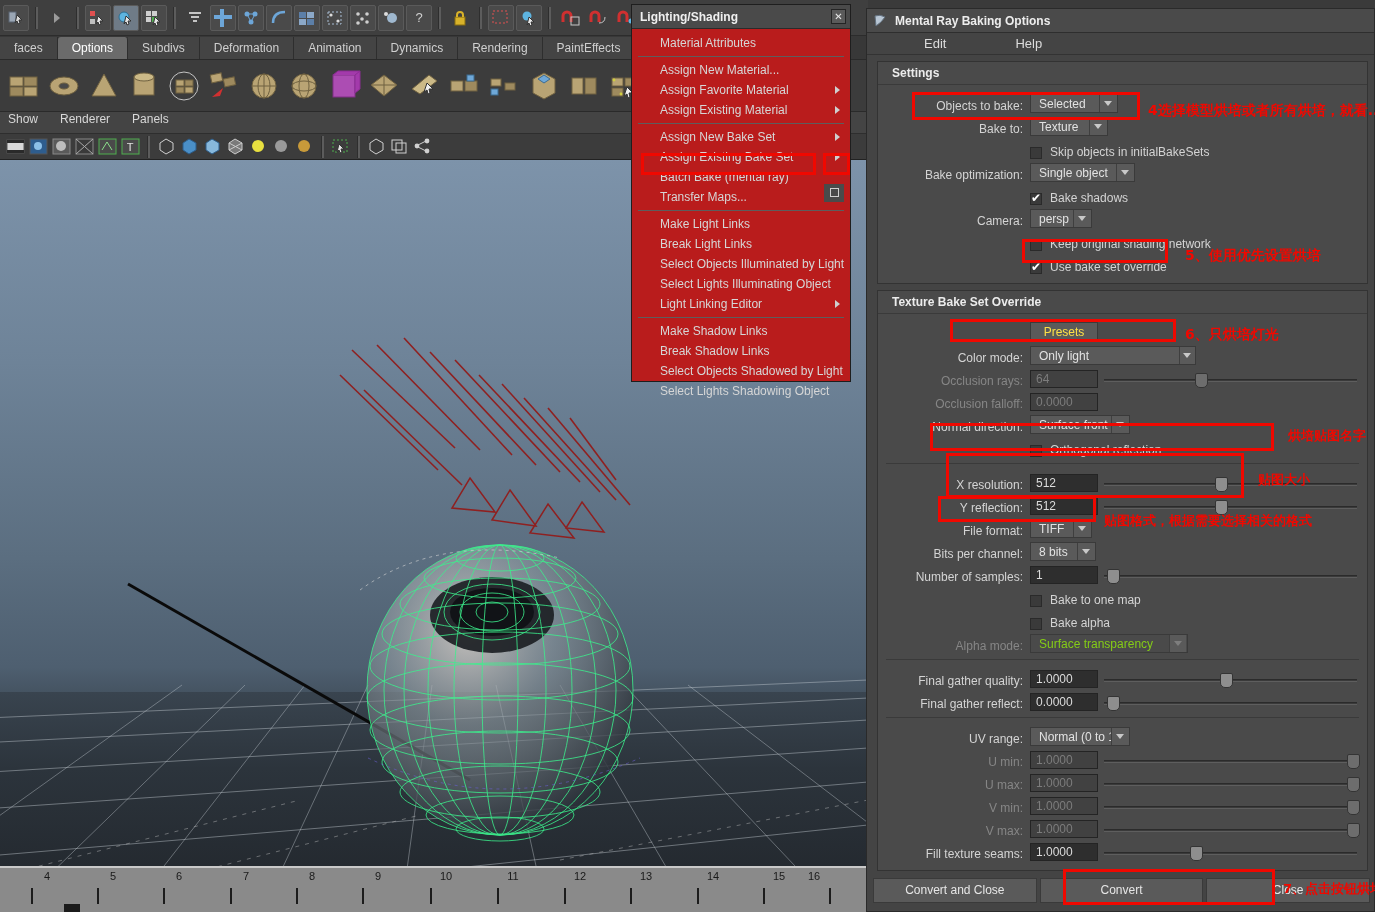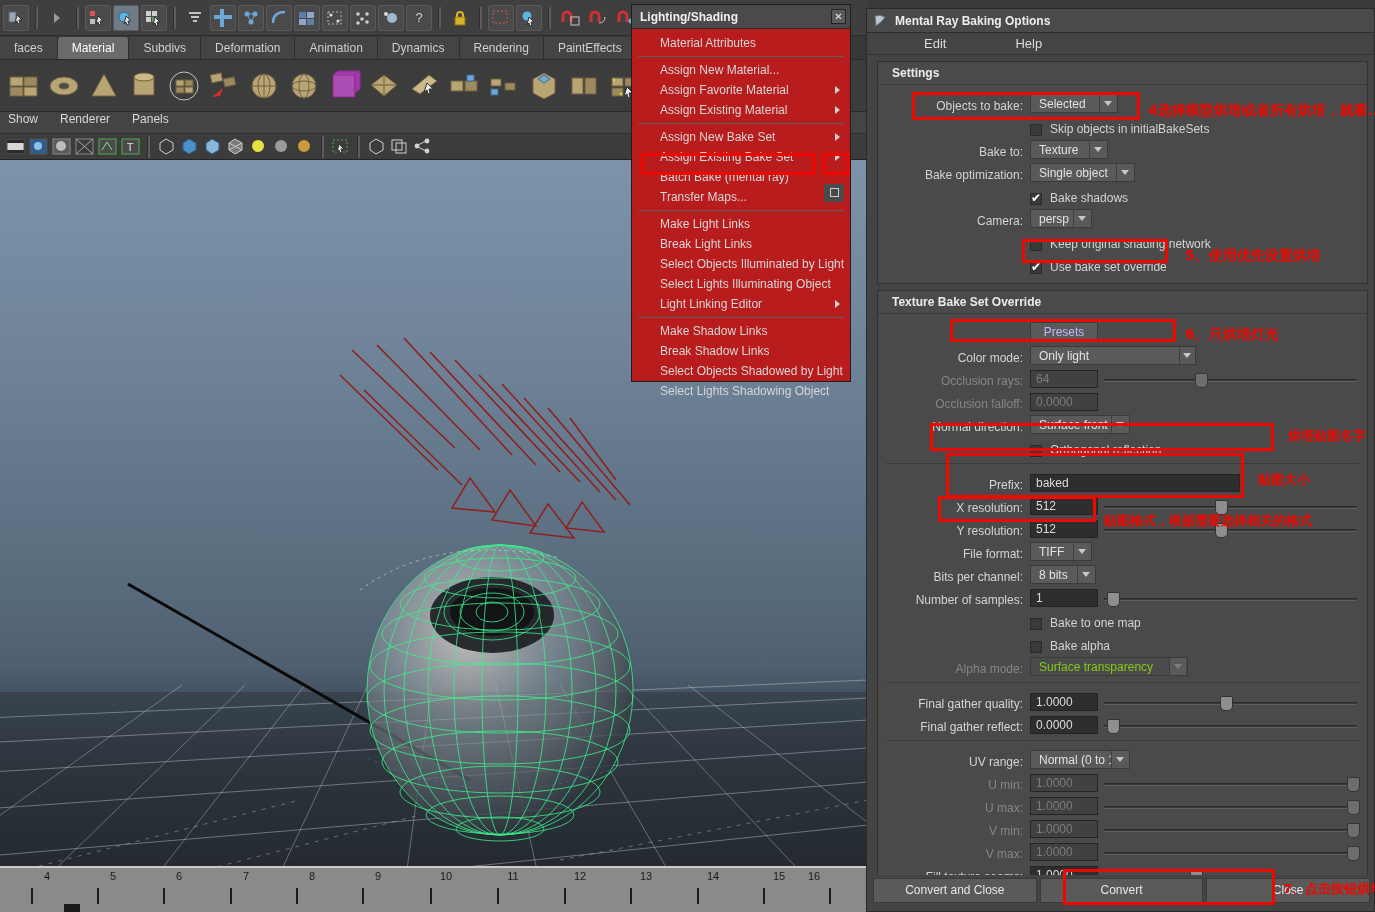--- a/index.html
+++ b/index.html
@@ -117,21 +117,21 @@
       font-size:12px; color:#fff; }
   .cktxt { color:#d4d4d4; font-size:12px; margin-left:8px; }
 
   .sld { position:relative; height:16px; flex:1; margin-left:6px; margin-right:10px; }
   .sld .track { position:absolute; left:0; right:0; top:7px; height:3px;
       background:#3a3a3a; border-top:1px solid #2b2b2b; border-bottom:1px solid #5e5e5e; }
   .sld .hdl { position:absolute; top:1px; width:13px; height:15px; background:#8e8e8e;
       border:1px solid #343434; border-radius:2px 2px 5px 5px; }
   .sld.dim .hdl { background:#6d6d6d; }
 
-  .pbtn { height:20px; background:#5a5a5a; border:1px solid #3a3a3a; color:#c4b5fd;
+  .pbtn { height:20px; background:#5a5a5a; border:1px solid #3a3a3a; color:#fde047;
       font-size:12px; display:flex; align-items:center; justify-content:center; }
   .divline { height:1px; background:#3a3a3a; margin:6px 8px; }
 
   #mr-btnbar { position:absolute; left:0; bottom:6px; width:509px; height:30px;
       display:flex; align-items:center; padding:0 6px; gap:3px; }
   #mr-btnbar .b { height:25px; background:#5a5a5a; border:1px solid #3a3a3a;
       color:#e6e6e6; font-size:12px; display:flex; align-items:center; justify-content:center; }
 
   
   .hl { position:absolute; border:3px solid #f00800; pointer-events:none; }
@@ -304,21 +304,21 @@
     <div class="tbtn flat">
       <svg width="18" height="16">
             <rect x="3" y="1" width="11" height="14" fill="#dcdcdc" stroke="#777"></rect>
             <path d="M5 4 H12 M5 7 H12 M5 10 H10" stroke="#666"></path>
           </svg>
         </div>
   </div>
 
   <div class="shelf-tabs">
     <div class="shelf-tab">faces</div>
-    <div class="shelf-tab active">Material</div>
+    <div class="shelf-tab active">Options</div>
     <div class="shelf-tab">Subdivs</div>
     <div class="shelf-tab">Deformation</div>
     <div class="shelf-tab">Animation</div>
     <div class="shelf-tab">Dynamics</div>
     <div class="shelf-tab">Rendering</div>
     <div class="shelf-tab">PaintEffects</div>
     <div class="shelf-tab">Toon</div>
     <div class="shelf-tab">M</div>
   </div>
 
@@ -710,36 +710,36 @@
           <div class="lbl">Objects to bake:</div>
           <div class="ddn" style="width:88px;">
             <span class="v" style="width:68px;">Selected</span>
             <span class="btn">
                   <i></i>
                 </span>
           </div>
         </div>
 
         <div class="row">
-          <div class="lbl"></div>
-          <span class="ck"></span>
-          <span class="cktxt">Skip objects in initialBakeSets</span>
-        </div>
-
-        <div class="row">
           <div class="lbl">Bake to:</div>
           <div class="ddn" style="width:78px;">
             <span class="v" style="width:58px;">Texture</span>
             <span class="btn">
                   <i></i>
                 </span>
           </div>
         </div>
 
         <div class="row">
+          <div class="lbl"></div>
+          <span class="ck"></span>
+          <span class="cktxt">Skip objects in initialBakeSets</span>
+        </div>
+
+        <div class="row">
           <div class="lbl">Bake optimization:</div>
           <div class="ddn" style="width:105px;">
             <span class="v" style="width:85px;">Single object</span>
             <span class="btn">
                   <i></i>
                 </span>
           </div>
         </div>
 
         <div class="row">
@@ -816,36 +816,32 @@
         </div>
 
         <div class="row">
           <div class="lbl"></div>
           <span class="ck"></span>
           <span class="cktxt">Orthogonal reflection</span>
         </div>
 
         <div class="divline"></div>
 
-        <div class="row">
-          <div class="lbl">Prefix:</div>
-          <div class="fld" style="width:210px;">baked</div>
-        </div>
 
         <div class="row">
           <div class="lbl">X resolution:</div>
           <div class="fld" style="width:68px;">512</div>
           <div class="sld">
             <div class="track"></div>
                 <div class="hdl" style="left:44%"></div>
               </div>
         </div>
 
         <div class="row">
-          <div class="lbl">Y resolution:</div>
+          <div class="lbl">Y reflection:</div>
           <div class="fld" style="width:68px;">512</div>
           <div class="sld">
             <div class="track"></div>
                 <div class="hdl" style="left:44%"></div>
               </div>
         </div>
 
         <div class="row">
           <div class="lbl">File format:</div>
           <div class="ddn" style="width:62px;">

